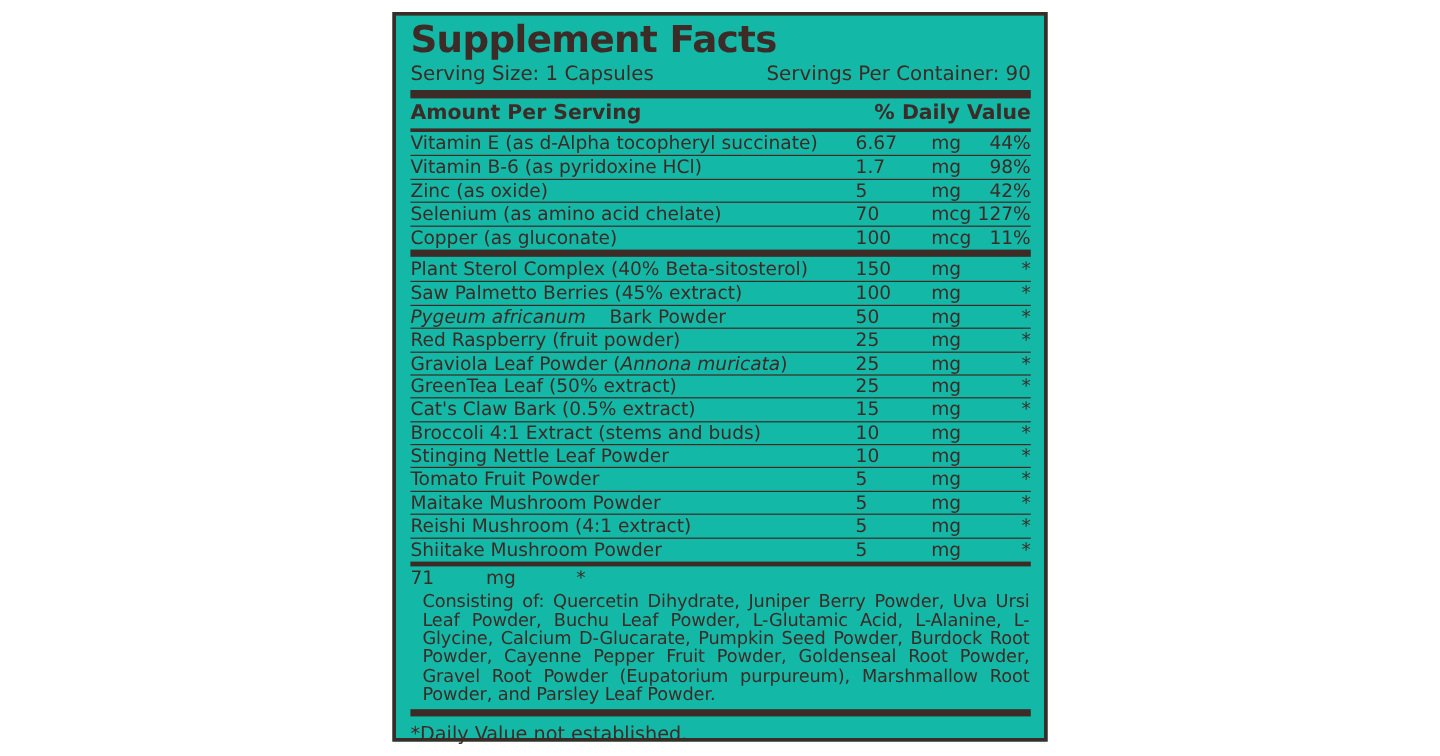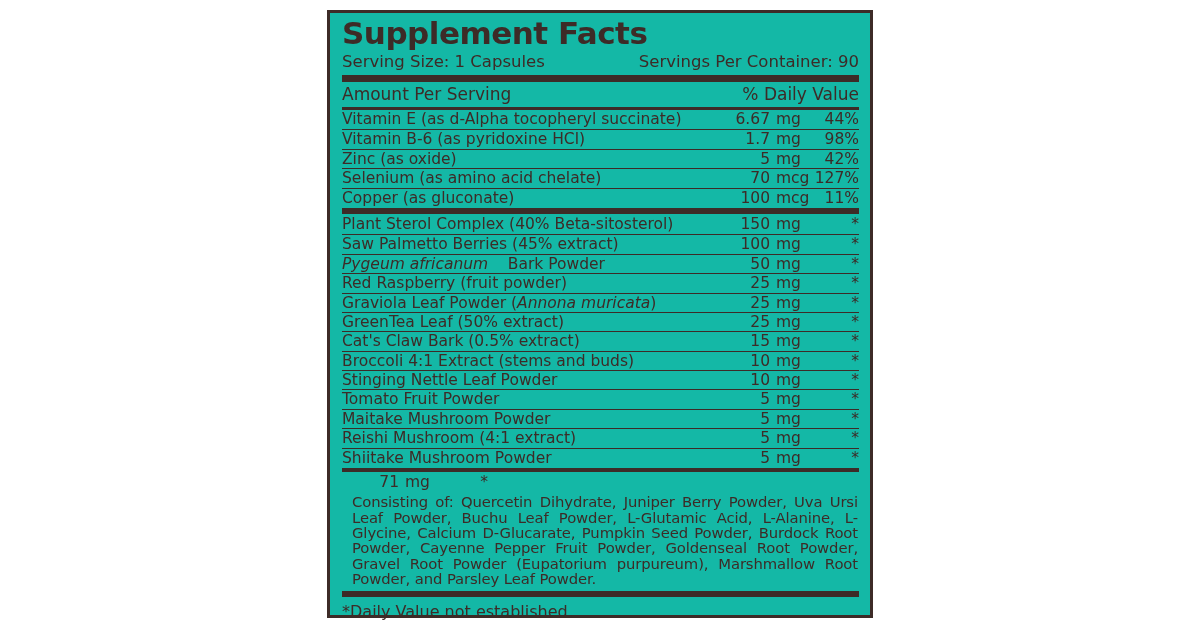--- a/index.html
+++ b/index.html
@@ -35,34 +35,34 @@
 
   .bar { background: var(--ink); }
   .bar-7 { height: 7px; margin-top: 3px; }
   .bar-3 { height: 3px; }
   .bar-6 { height: 6px; margin: 1px 0; }
   .bar-4 { height: 4px; margin: 1px 0; }
   .bar-5 { height: 6px; margin: 2px 0 1px; }
 
   .colhead {
     display: flex; justify-content: space-between;
-    font-weight: normal; font-size: 17px; line-height: 21px;
+    font-weight: bold; font-size: 17px; line-height: 21px;
     padding: 2px 0 2px; white-space: nowrap;
   }
 
   .row {
     display: flex; align-items: baseline;
     height: 19.4px; line-height: 18.6px;
     font-size: 15.5px; white-space: nowrap;
   }
   .rows .row + .row { border-top: 1.5px solid var(--ink); }
   .name { flex: 1 1 0; min-width: 0; overflow: visible; }
   .it { font-style: italic; }
   .amt { display: flex; width: 100px; flex: 0 0 auto; }
-  .av { flex: 1; text-align: right; padding-right: 6px; }
+  .av { flex: 1; padding-right: 6px; }
   .au { width: 37px; }
   .dvc { width: 46px; text-align: right; flex: 0 0 auto; }
 
   .blend-desc {
     font-size: 14.8px; line-height: 15.3px;
     letter-spacing: -0.1px;
     text-align: justify;
     padding: 2px 1px 3px 10px;
   }
 

